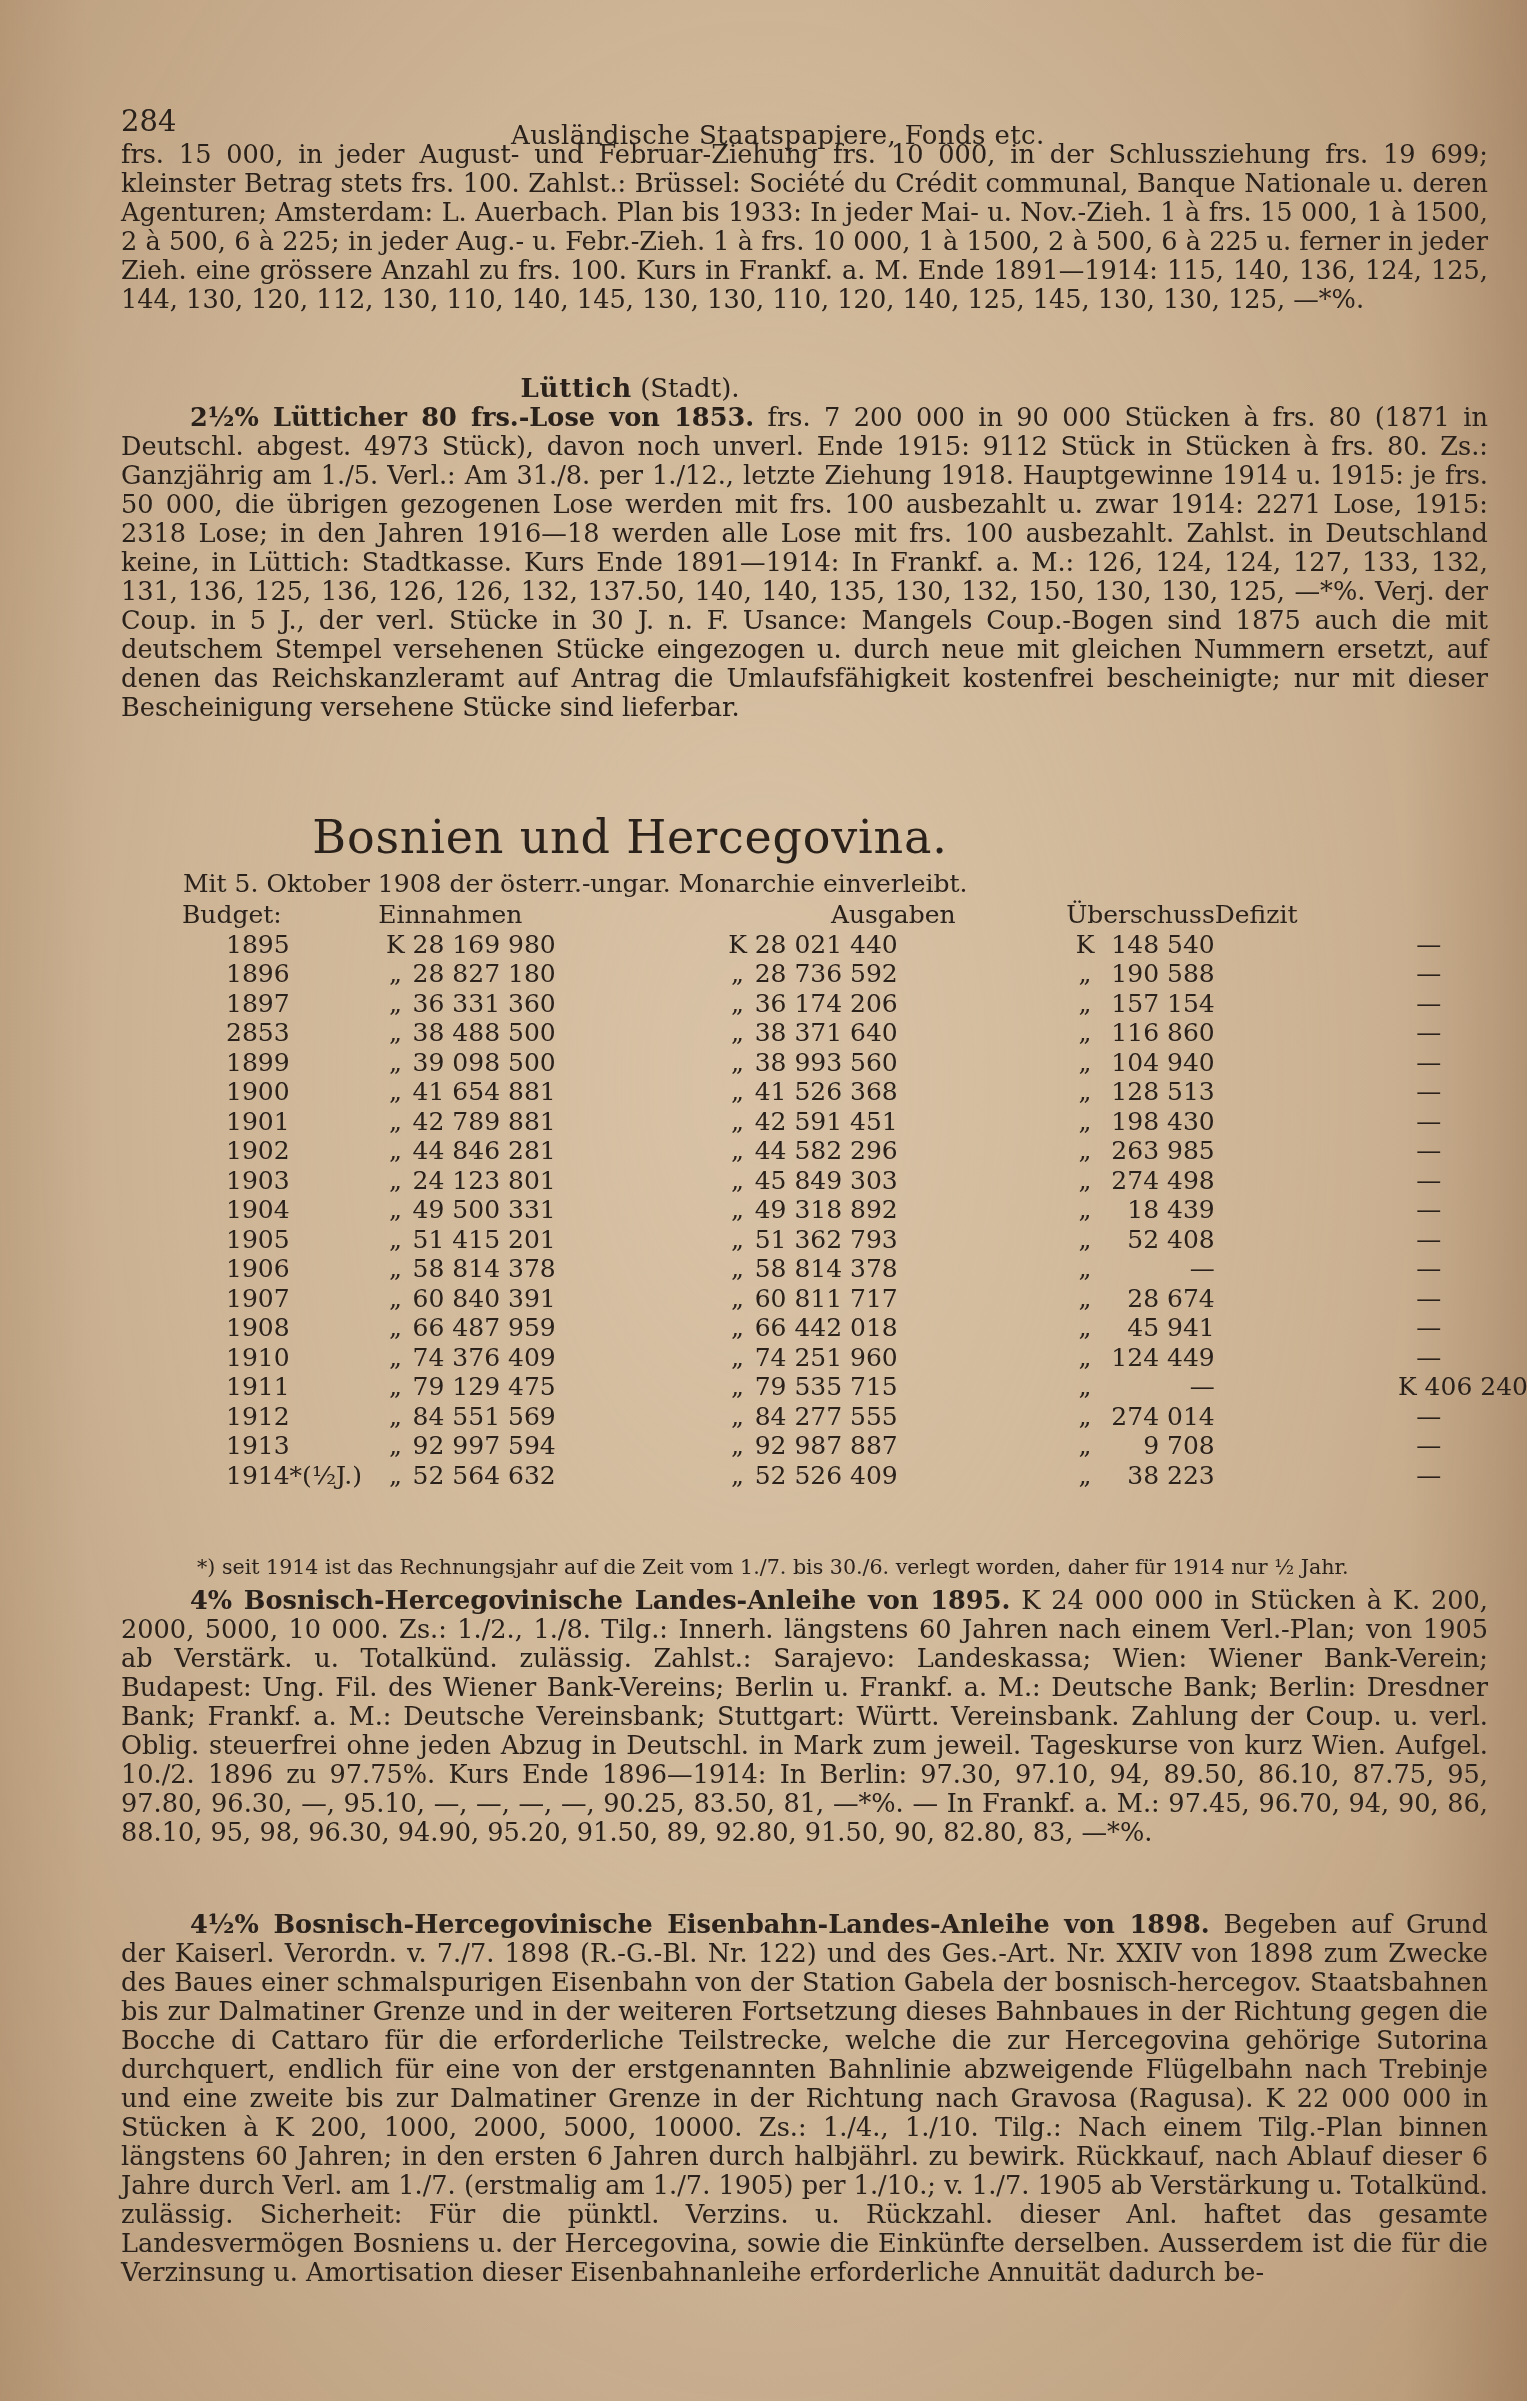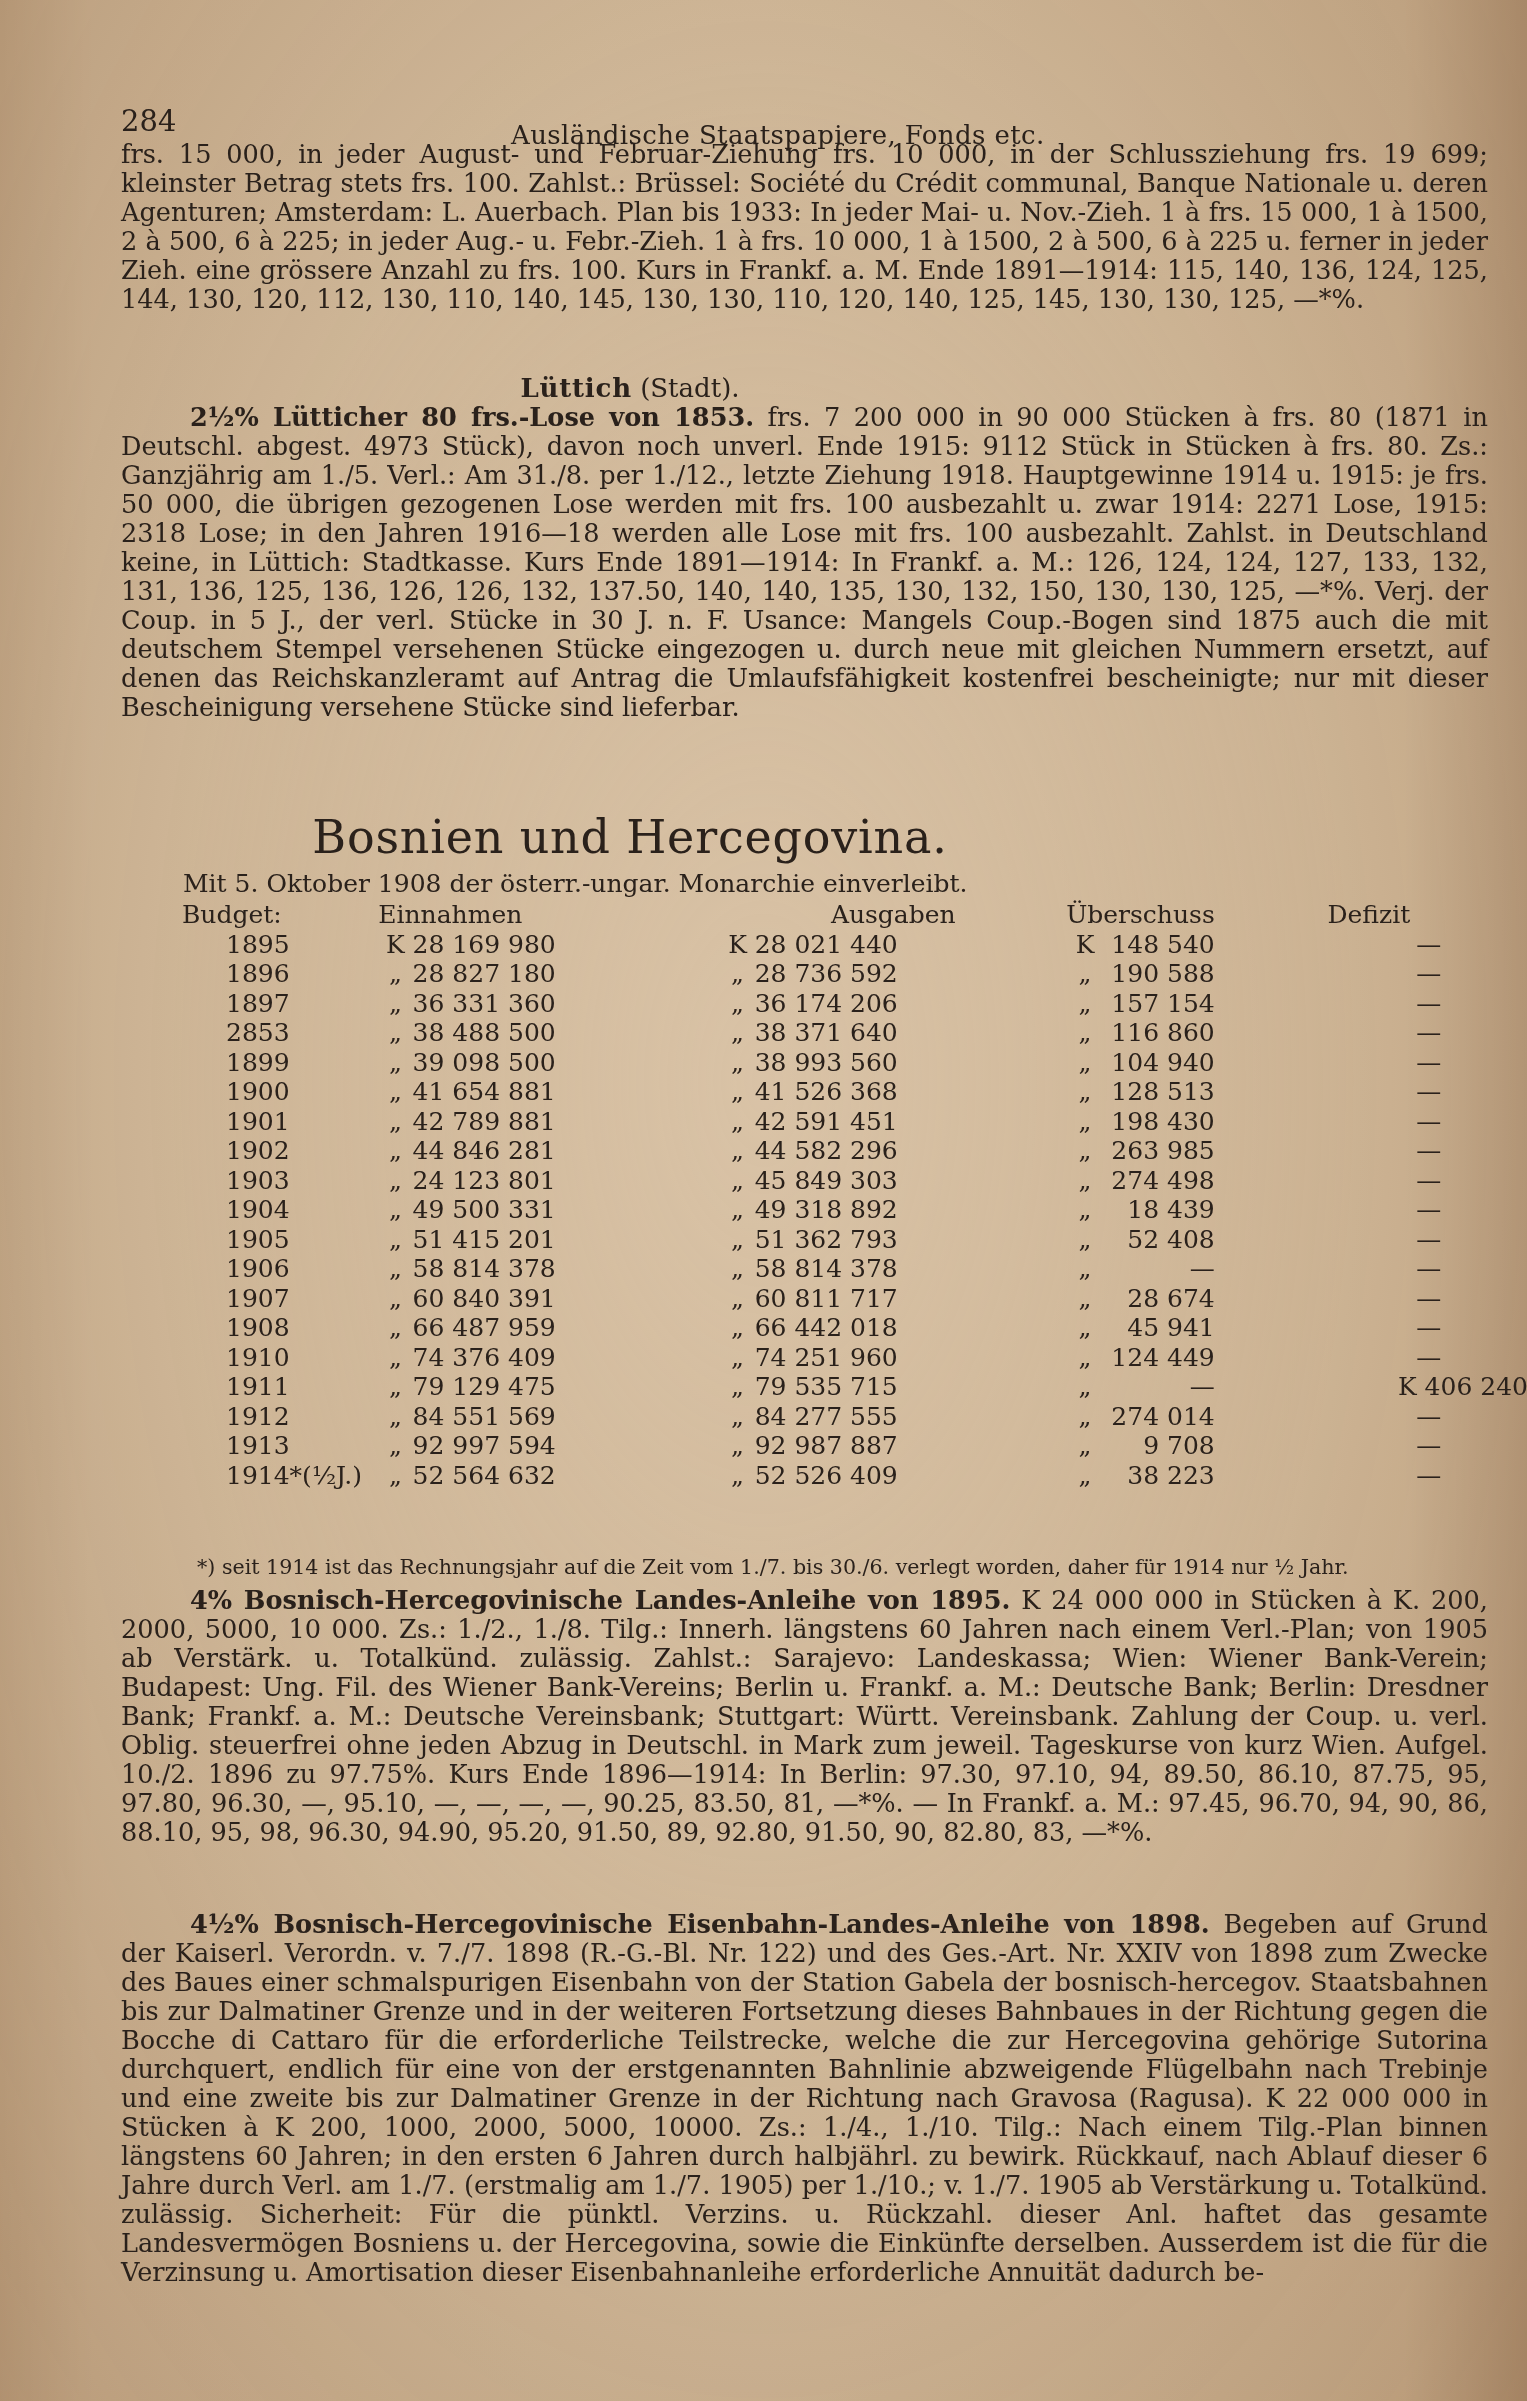--- a/index.html
+++ b/index.html
@@ -78,21 +78,21 @@
   <div class="sec-title bosnia">Bosnien und Hercegovina.</div>
   <div class="subtitle">Mit 5. Oktober 1908 der österr.-ungar. Monarchie einverleibt.</div>
 
   <table class="budget">
     <thead>
       <tr>
         <th class="c-year-h">Budget:</th>
         <th colspan="3" style="text-align:left;">Einnahmen</th>
         <th colspan="3" style="text-align:center;">Ausgaben</th>
         <th colspan="2" style="text-align:right;">Überschuss</th>
-        <th style="text-align:center; padding-right:5px;">Defizit</th>
+        <th style="text-align:left; padding-right:5px;">Defizit</th>
       </tr>
     </thead>
     <tbody id="budget-body">
         <tr>
           <td class="c-year">1895</td>
           <td class="c-pre">K</td>
           <td class="c-num">28 169 980</td>
           <td class="c-gap"></td>
           <td class="c-pre">K</td>
           <td class="c-num">28 021 440</td>

